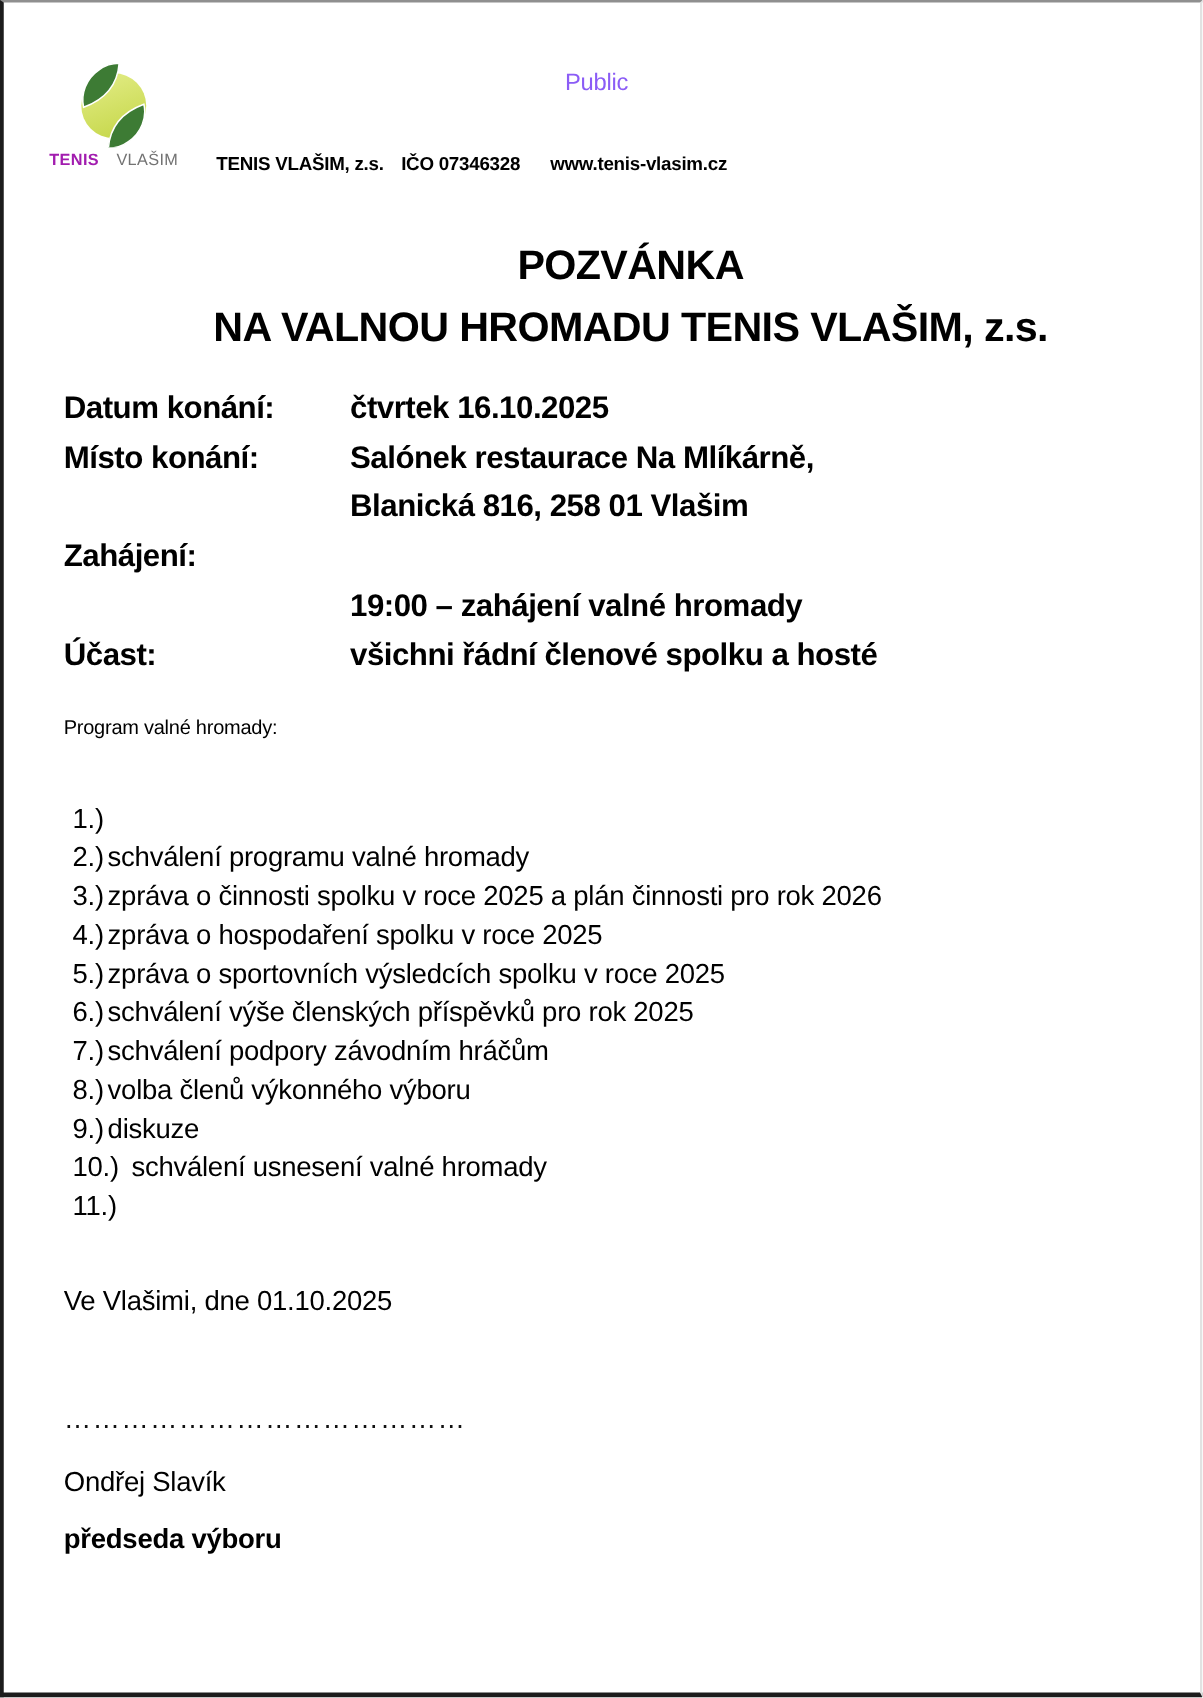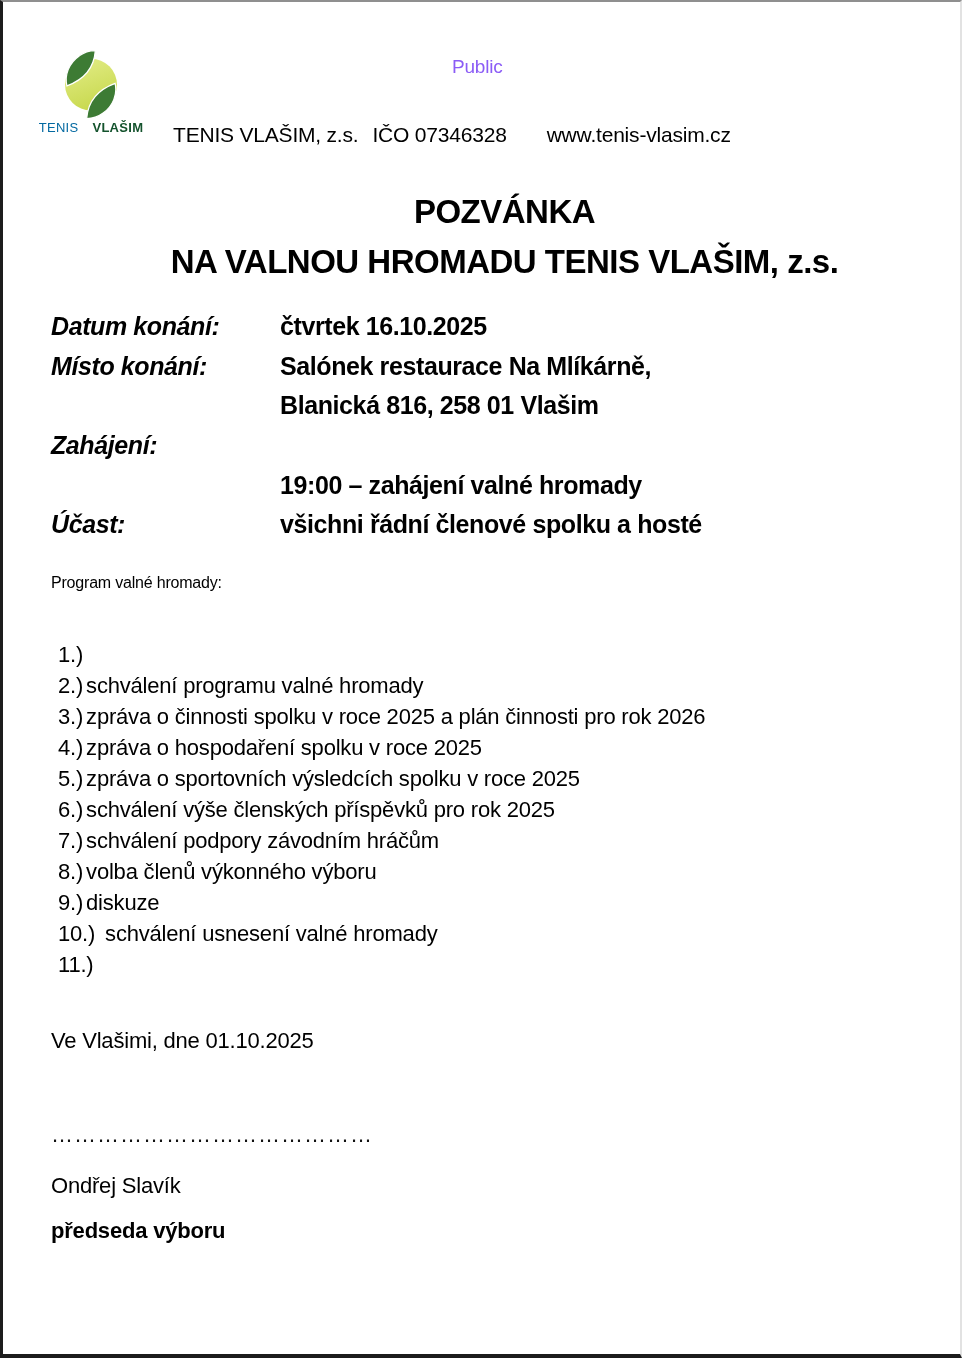--- a/index.html
+++ b/index.html
@@ -19,52 +19,52 @@
     letter-spacing: -0.2px;
   }
 
   
   .logo {
     position: absolute; left: 45px; top: 48px; width: 86px;
     display: flex; flex-direction: column; align-items: center;
   }
   .logo-ball { width: 62px; height: 68px; }
   .logo-word { margin-top: 2px; font-size: 13px; letter-spacing: 0.3px; white-space: nowrap; }
-  .logo-word .w1 { font-weight: normal; color: #0369a1; }
-  .logo-word .w2 { font-weight: bold; color: #14532d; margin-left: 10px; }
+  .logo-word .w1 { font-weight: bold; color: #a21caf; }
+  .logo-word .w2 { font-weight: normal; color: #737373; margin-left: 10px; }
 
   .classification {
     position: absolute; left: 449px; top: 54px;
     font-size: 19px; color: #8b5cf6;
   }
 
   .org-line {
     position: absolute; left: 170px; top: 121px;
     display: flex; align-items: baseline;
-    font-size: 21px; font-weight: normal; white-space: nowrap;
+    font-size: 15px; font-weight: bold; white-space: nowrap;
   }
   .org-line .org-name { margin-right: 14px; }
-  .org-line .org-id   { margin-right: 40px; }
+  .org-line .org-id   { margin-right: 24px; }
 
   
   .title-block {
     position: absolute; left: 0; right: 0; top: 185px;
     padding-left: 46px;
     text-align: center;
     font-weight: bold; font-size: 33px; line-height: 50px;
     letter-spacing: -0.5px;
   }
 
   
   .details {
     position: absolute; left: 48px; top: 305px; width: 880px;
     font-weight: bold; font-size: 25px; letter-spacing: -0.4px;
   }
   .detail-row { display: flex; height: 39.6px; align-items: center; }
-  .detail-label { width: 229px; flex: 0 0 229px; font-style: italic; }
+  .detail-label { width: 229px; flex: 0 0 229px; }
   .detail-value { flex: 1; }
 
   
   .program-heading {
     position: absolute; left: 48px; top: 572px;
     font-size: 16px;
   }
   .program-list {
     position: absolute; left: 55px; top: 637px; width: 880px;
     font-size: 22px; list-style: none;

